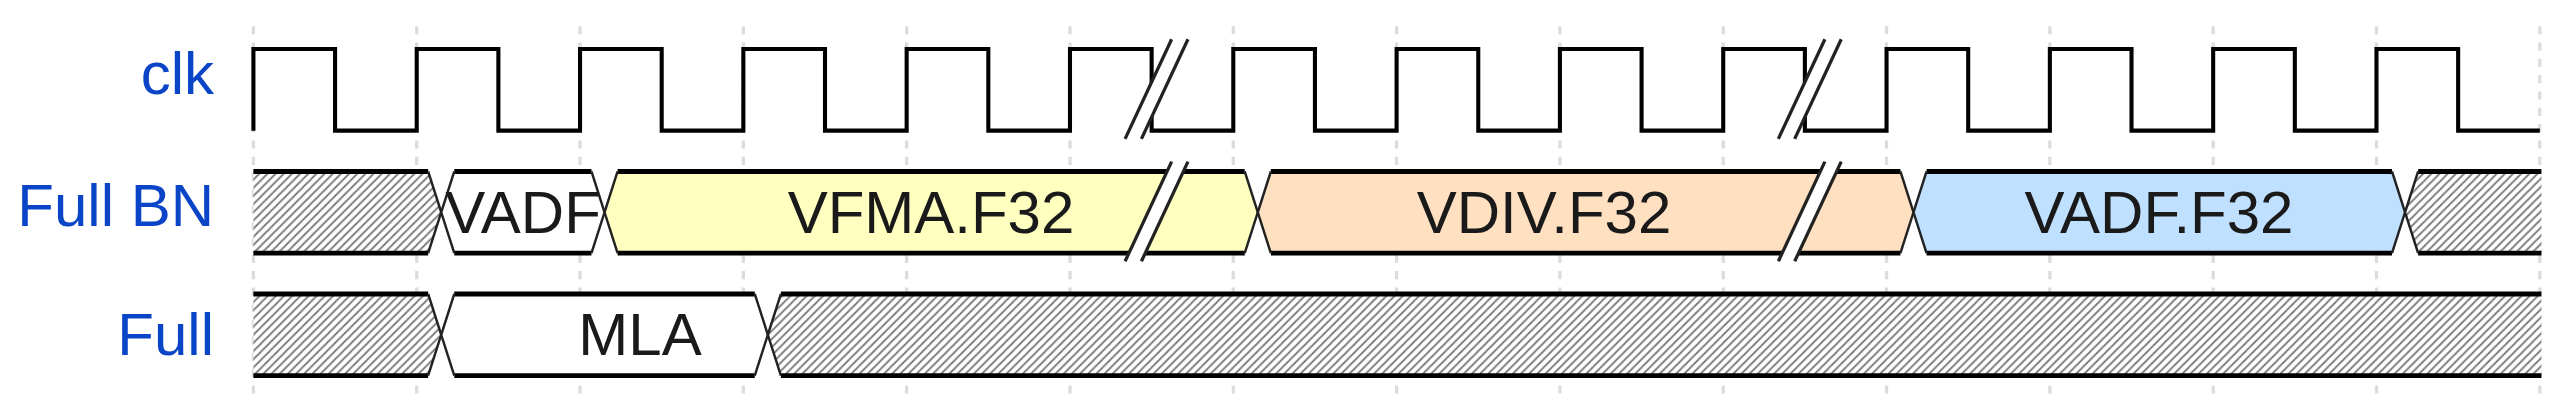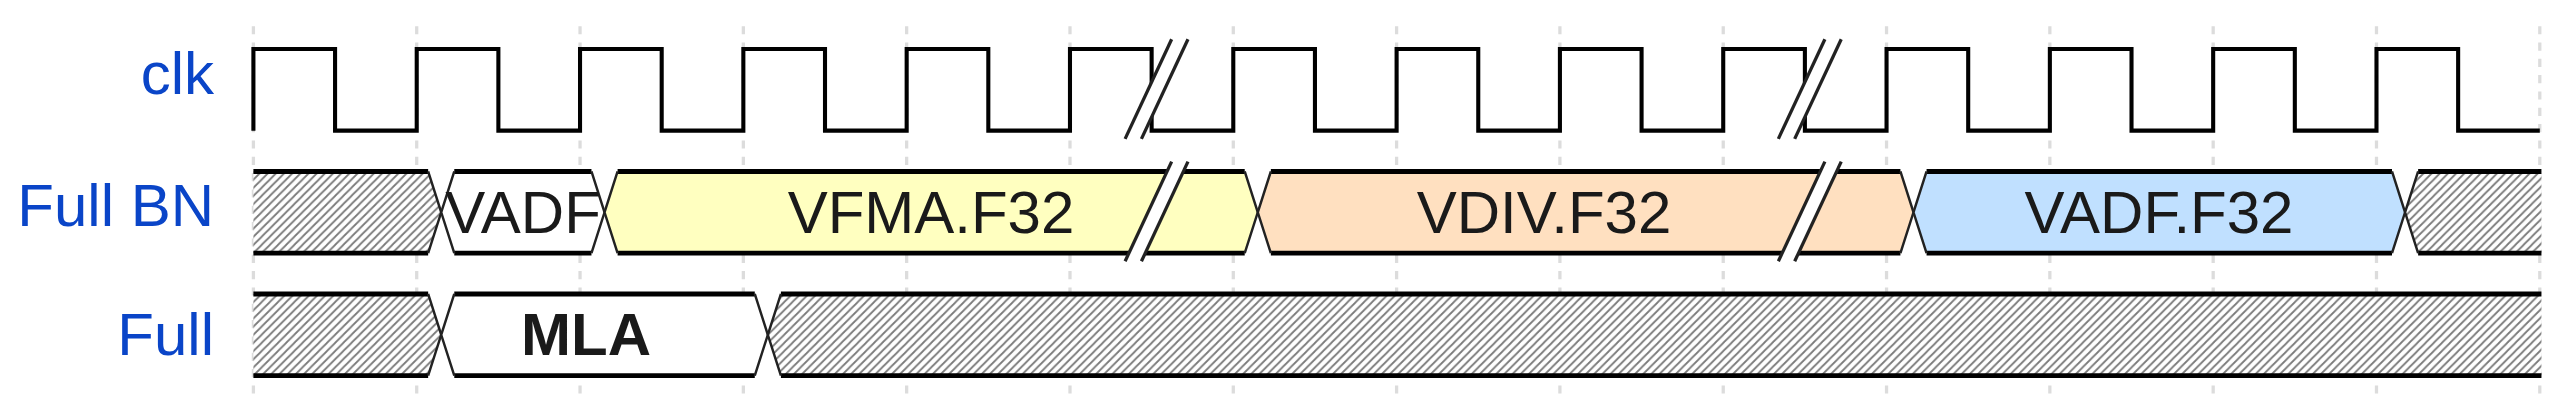--- a/index.html
+++ b/index.html
@@ -109,15 +109,15 @@
 
 <div id="labels-layer">
   <div class="signal-label" style="top:44px;">clk</div>
   <div class="signal-label" style="top:176px;">Full BN</div>
   <div class="signal-label" style="top:305px;">Full</div>
 
   <div class="seg-label" style="left:523px; top:183px;">VADF</div>
   <div class="seg-label" style="left:931px; top:183px;">VFMA.F32</div>
   <div class="seg-label" style="left:1544px; top:183px;">VDIV.F32</div>
   <div class="seg-label" style="left:2159px; top:183px;">VADF.F32</div>
-  <div class="seg-label" style="left:586px; top:305px;font-weight:bold;">MLA</div>
+  <div class="seg-label" style="left:640px; top:305px;">MLA</div>
 </div>
 
 
 </body></html>

